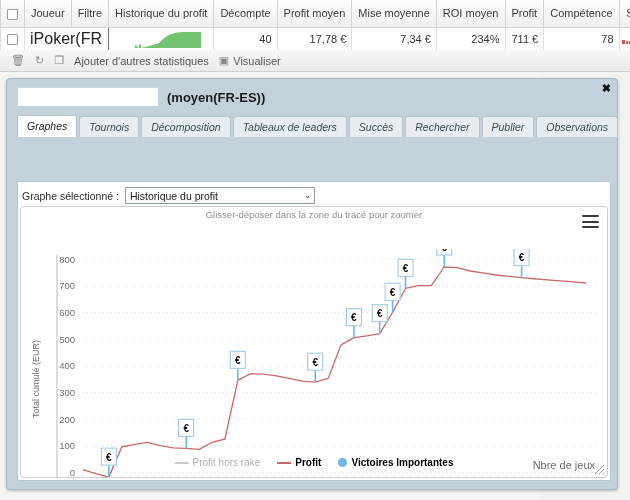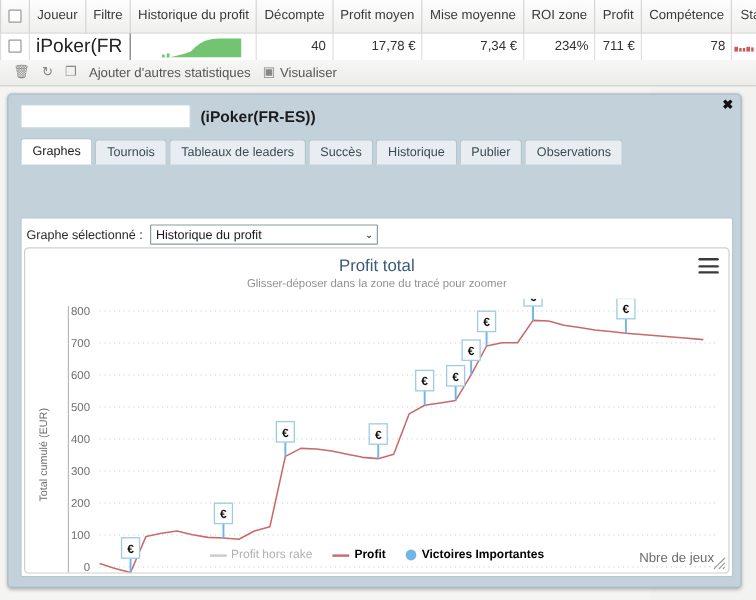--- a/index.html
+++ b/index.html
@@ -104,20 +104,21 @@
     background: #e7edf0;
     border: 1px solid #b6c6cf;
     border-bottom: none;
     border-radius: 3px 3px 0 0;
     padding: 4px 9px 4px 9px;
     font-size: 10.5px;
     color: #3b4b53;
     white-space: nowrap;
     cursor: pointer;
     line-height: 12px;
+    font-style: italic;
   }
   .tab.active {
     background: #fff;
     color: #1c1c1c;
     padding-bottom: 5px;
     position: relative; z-index: 3;
     border-color: #b6c6cf;
   }
 
   
@@ -197,21 +198,21 @@
       <tr>
         <th class="c-check">
           <span class="cb"></span>
         </th>
         <th>Joueur</th>
         <th>Filtre</th>
         <th>Historique du profit</th>
         <th>Décompte</th>
         <th>Profit moyen</th>
         <th>Mise moyenne</th>
-        <th>ROI zone</th>
+        <th>ROI moyen</th>
         <th>Profit</th>
         <th>Compétence</th>
         <th>Statut</th>
 
       </tr>
     </thead>
     <tbody>
       <tr>
         <td class="c-check">
           <span class="cb"></span>
@@ -266,45 +267,45 @@
       <span>Visualiser</span>
     </span>
   </div>
 
   <div class="dialog">
 
     <span class="dlg-close">✖</span>
 
     <div class="dlg-titlerow">
       <input class="dlg-nameinput" type="text" value="" style="">
-      <span class="dlg-titletext">(iPoker(FR-ES))</span>
+      <span class="dlg-titletext">(moyen(FR-ES))</span>
     </div>
 
     <div class="tabs">
       <div class="tab active">Graphes</div>
       <div class="tab">Tournois</div>
+      <div class="tab">Décomposition</div>
       <div class="tab">Tableaux de leaders</div>
       <div class="tab">Succès</div>
-      <div class="tab">Historique</div>
+      <div class="tab">Rechercher</div>
       <div class="tab">Publier</div>
       <div class="tab">Observations</div>
     </div>
 
     <div class="pane">
 
       <div class="graph-select-row">
         <span>Graphe sélectionné :</span>
         <span class="gs-select">
           <span>Historique du profit</span>
           <span class="gs-caret">⌄</span>
         </span>
       </div>
 
       <div class="chart-card">
-        <div class="chart-title">Profit total</div>
         <div class="chart-subtitle">Glisser-déposer dans la zone du tracé pour zoomer</div>
 
         <div class="burger">
           <i></i>
             <i></i>
             <i></i>
         </div>
 
         <div class="plot-wrap">
           <svg class="plot" id="plot-svg" width="590" height="300" viewBox="0 0 590 300">

